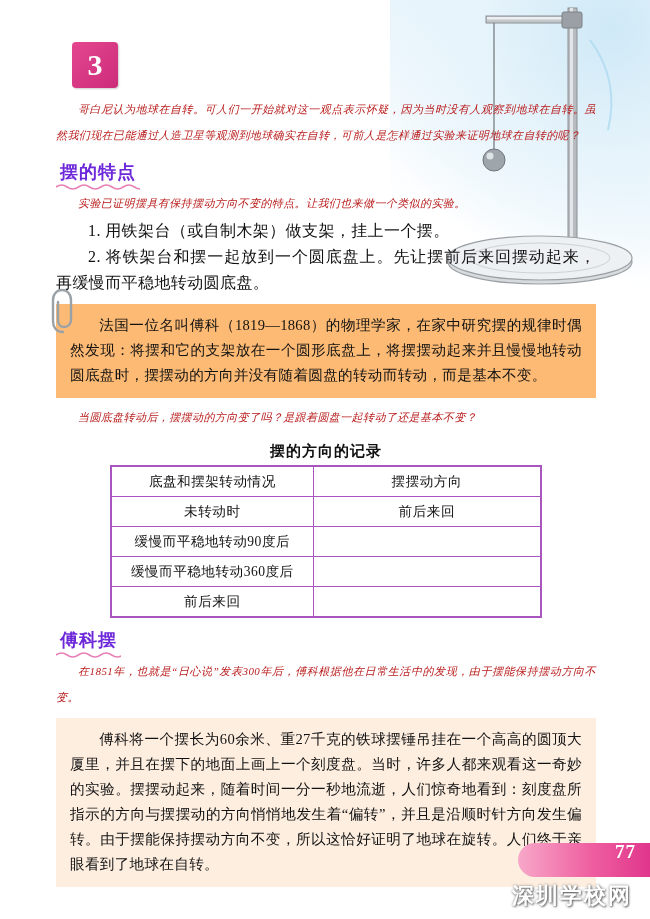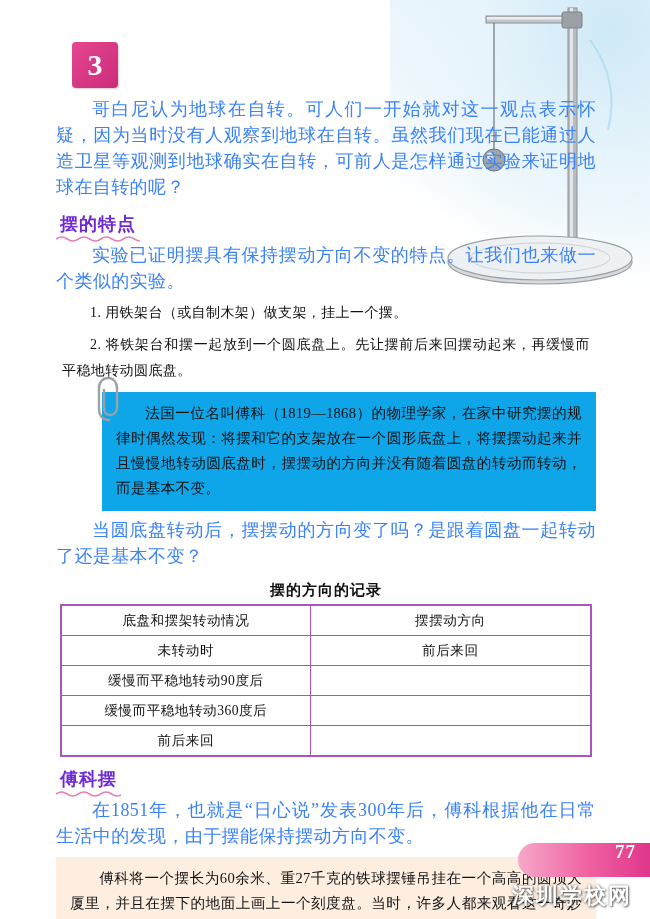--- a/index.html
+++ b/index.html
@@ -81,30 +81,31 @@
 
   
   .content {
     position: absolute;
     left: 56px;
     top: 96px;
     width: 540px;
   }
   p.body {
     margin: 0 0 2px 0;
-    font-size: 18px;
+    font-size: 11px;
     line-height: 26px;
     text-align: justify;
     text-indent: 2em;
-    color: #3b82f6;
+    color: #b91c1c;
     letter-spacing: 0.4px;
+    font-style: italic;
   }
   p.item {
-    margin: 6px;
-    font-size: 14px;
+    margin: 0;
+    font-size: 16px;
     line-height: 26px;
     text-indent: 2em;
     color: #111;
     letter-spacing: 0.4px;
     text-align: justify;
   }
 
   
   .sec-head {
     margin: 10px 0 2px 0;
@@ -128,21 +129,21 @@
   .note {
     margin: 8px 0 6px 0;
     padding: 9px 14px 10px 14px;
     font-size: 14.6px;
     line-height: 25px;
     text-align: justify;
     letter-spacing: 0.3px;
     color: #111;
     position: relative;
   }
-  .note.blue  { background: #0ea5e9; margin-left: 46px; }
+  .note.blue  { background: #fdba74; }
   .note.peach { background: #fdeee0; }
   .note p { margin: 0; text-indent: 2em; }
 
   
   .clip {
     position: absolute;
     left: -6px;
     top: -16px;
     width: 26px;
     height: 46px;
@@ -152,21 +153,21 @@
   .table-title {
     text-align: center;
     font-size: 15px;
     font-weight: bold;
     margin: 12px 0 4px 0;
     letter-spacing: 1px;
     color: #111;
   }
   table.record {
     border-collapse: collapse;
-    width: 532px;
+    width: 432px;
     margin: 0 auto;
     border: 2px solid #a855c0;
   }
   table.record td {
     border: 1px solid #a855c0;
     height: 25px;
     font-size: 13.6px;
     text-align: center;
     color: #111;
     letter-spacing: 0.5px;

